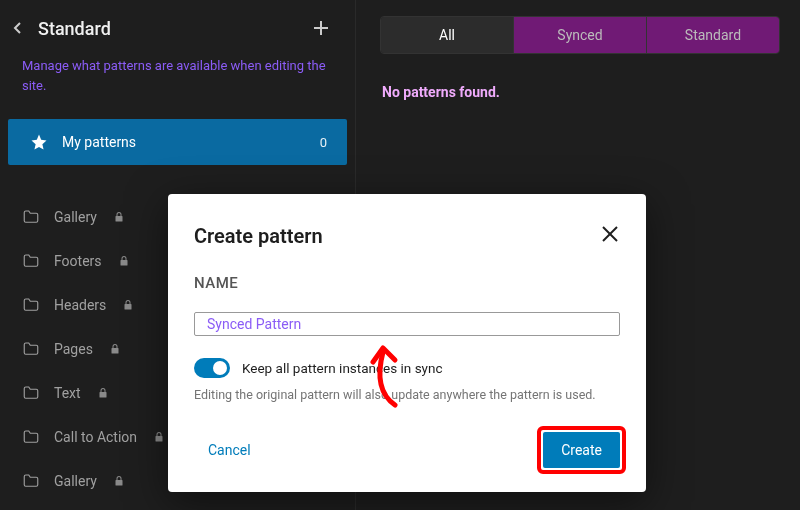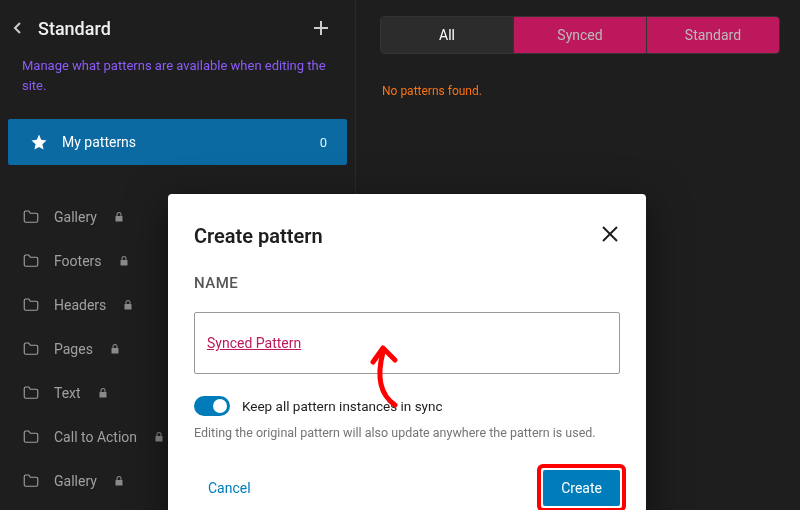--- a/index.html
+++ b/index.html
@@ -17,32 +17,32 @@
   .my-patterns-left { display:flex; align-items:center; gap:14px; }
   .star-icon { width:18px; height:18px; fill:#fff; }
   .my-patterns-label { font-size:14px; }
   .my-patterns-count { font-size:13px; opacity:.9; }
   .cat-list { padding: 30px 8px 0 8px; }
   .cat-item { display:flex; align-items:center; gap:14px; padding: 13px 14px; color:#a0a0a0; font-size:14px; }
   .folder-icon { width:18px; height:18px; stroke:#a0a0a0; stroke-width:1.5; fill:none; }
   .lock-icon { width:12px; height:12px; fill:#8a8a8a; margin-left:2px; }
   .main { flex:1; padding: 16px 20px; }
   .filter-tabs { display:flex; border:1px solid #333; border-radius:4px; overflow:hidden; margin: 0 8px 30px 4px; width:calc(100% - 4px); }
-  .filter-tab { flex:1; text-align:center; padding:10px 0; font-size:14px; color:#bbb; background:#be185d; border-right:1px solid #333; }
+  .filter-tab { flex:1; text-align:center; padding:10px 0; font-size:14px; color:#bbb; background:#701a75; border-right:1px solid #333; }
   .filter-tab:last-child { border-right:none; }
   .filter-tab.active { background:#2c2c2c; color:#fff; }
-  .empty { font-size:12px; color:#f97316; padding-left:6px; }
+  .empty { font-size:14px; color:#f0abfc; padding-left:6px;font-weight:bold; }
   
   .modal-backdrop { position:absolute; inset:0; }
   .modal { position:absolute; top:194px; left:168px; width:478px; background:#fff; color:#1e1e1e; border-radius:4px; box-shadow:0 10px 40px rgba(0,0,0,.5); padding: 30px 26px 24px 26px; }
   .modal-head { display:flex; justify-content:space-between; align-items:center; margin-bottom:26px; }
   .modal-title { font-size:20px; font-weight:600; }
   .close-x { width:20px; height:20px; stroke:#1e1e1e; stroke-width:2; }
   .field-label { font-size:15px; letter-spacing:.5px; color:#555; font-weight:500; margin-bottom:20px; text-transform:uppercase;}
-  .text-input { width:100%; padding:22px 12px; border:1px solid #999; border-radius:2px; font-size:14px; color:#be185d; outline:none;text-decoration:underline; }
+  .text-input { width:100%; padding:3px 12px; border:1px solid #999; border-radius:2px; font-size:14px; color:#8b5cf6; outline:none; }
   .toggle-row { display:flex; align-items:center; gap:12px; margin-top:22px; }
   .toggle { width:36px; height:20px; background:#007cba; border-radius:10px; position:relative; }
   .toggle-knob { width:14px; height:14px; background:#fff; border-radius:50%; position:absolute; top:3px; right:3px; }
   .toggle-label { font-size:13.5px; color:#1e1e1e; }
   .toggle-help { font-size:12.5px; color:#757575; margin-top:8px; line-height:1.4; }
   .modal-actions { display:flex; justify-content:space-between; gap:8px; margin-top:28px; align-items:center; }
   .btn-cancel { color:#007cba; font-size:14px; padding:8px 14px; background:none; border:none; cursor:pointer; }
   .btn-create { background:#007cba; color:#fff; font-size:14px; padding:10px 18px; border:none; border-radius:2px; cursor:pointer; position:relative; }
   .create-highlight { position:absolute; top:-6px; left:-6px; right:-6px; bottom:-6px; border:4px solid #ff0000; border-radius:6px; pointer-events:none; }
   

